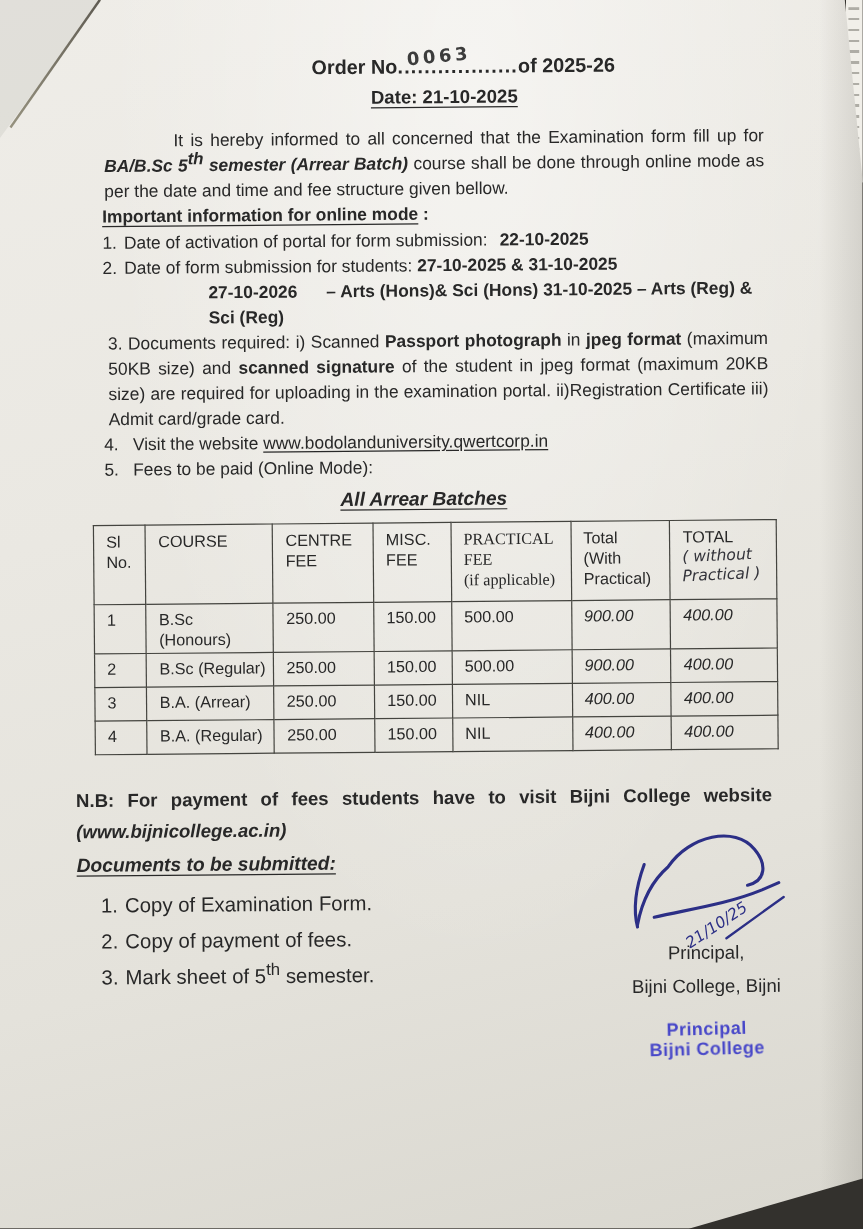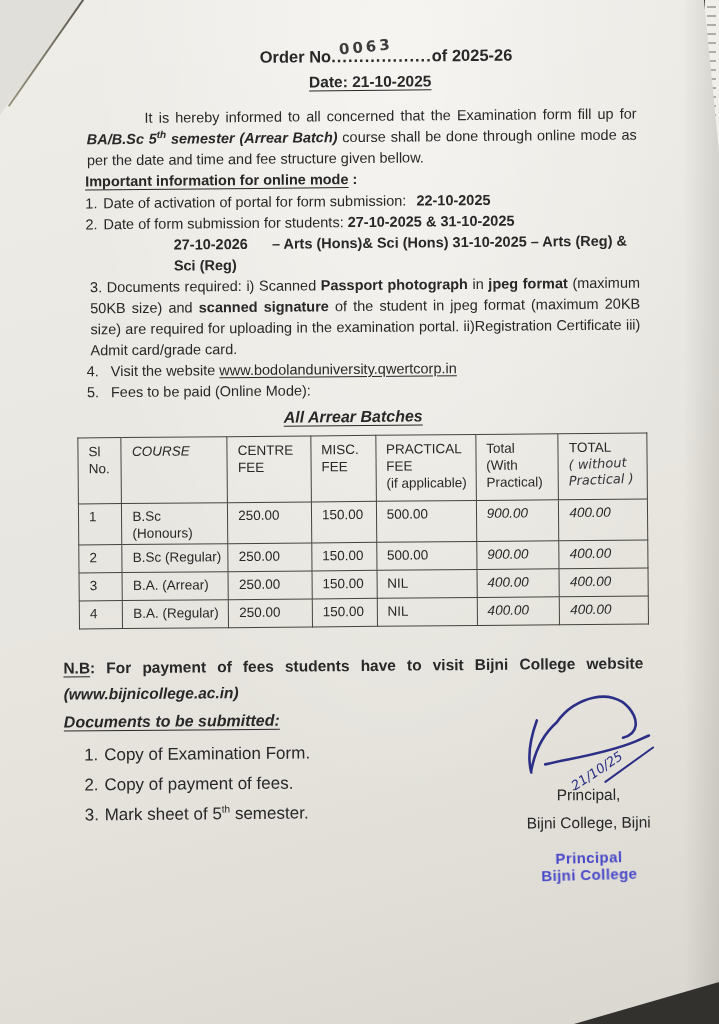--- a/index.html
+++ b/index.html
@@ -67,36 +67,36 @@
   .url{text-decoration:underline;text-underline-offset:2px;}
   .table-title{text-align:center;font-weight:bold;font-style:italic;font-size:16px;
     margin-top:5px;text-decoration:underline;text-underline-offset:3px;}
   table.fees{border-collapse:collapse;margin:8px 0 0 18px;font-size:13.5px;}
   table.fees td,table.fees th{
     border:1.6px solid #44443f;vertical-align:top;text-align:left;
     padding:2px 6px 2px 10px;font-weight:normal;line-height:17px;
   }
   table.fees thead th{height:58px;padding-top:5px;}
   table.fees tbody td{height:21px;padding-top:4px;}
-  .col1{width:30px;} .col2{width:108px;font-style:italic;} .col3{width:74px;margin-top:12px;} .col4{width:52px;margin-left:29px;}
-  .col5{width:88px;} .col6{width:72px;} .col7{width:82px;}
+  .col1{width:30px;} .col2{width:108px;} .col3{width:74px;margin-top:12px;} .col4{width:52px;margin-left:29px;}
+  .col5{width:88px;font-family:Liberation Serif, serif;} .col6{width:72px;} .col7{width:82px;}
   td.bold-val{font-weight:bold;font-style:italic;}
   .hand{
     font-family:"DejaVu Sans",sans-serif;font-style:italic;font-size:13px;
     color:#33333a;transform:rotate(-2deg);display:block;line-height:16px;
   }
   .nb{margin:26px 6px 0 2px;text-align:justify;font-weight:bold;font-size:15.5px;line-height:26px;}
-  .nb .u{text-decoration:underline;text-underline-offset:3px;}
+  .nb .u{text-underline-offset:3px;}
   .nb .site{font-style:italic;}
   .docs-head{margin:4px 0 0 2px;font-weight:bold;font-style:italic;font-size:16px;
     text-decoration:underline;text-underline-offset:3px;}
   .docs-list{margin-top:8px;font-size:17px;line-height:30px;}
   .docs-item{position:relative;padding-left:42px;}
   .docs-item .num{position:absolute;left:22px;}
-  sup{font-size:10px;vertical-align:super;line-height:0;}
+  sup{font-size:14px;vertical-align:super;line-height:0;}
   .sig-block{position:absolute;left:478px;top:688px;width:216px;text-align:center;}
   .sig-svg{display:block;margin:0 auto;}
   .sig-date{fill:#2c2f86;font-size:13px;font-family:"DejaVu Sans",sans-serif;font-style:italic;}
   .sig-title{font-size:15.5px;margin-top:-6px;}
   .sig-org{font-size:15.5px;margin-top:7px;}
   .stamp{
     margin-top:16px;color:#3b3bc8;font-weight:800;font-size:15px;line-height:17px;
     letter-spacing:.4px;filter:blur(.5px);transform:rotate(-1deg);opacity:.92;
     font-family:"Liberation Sans",sans-serif;
   }

